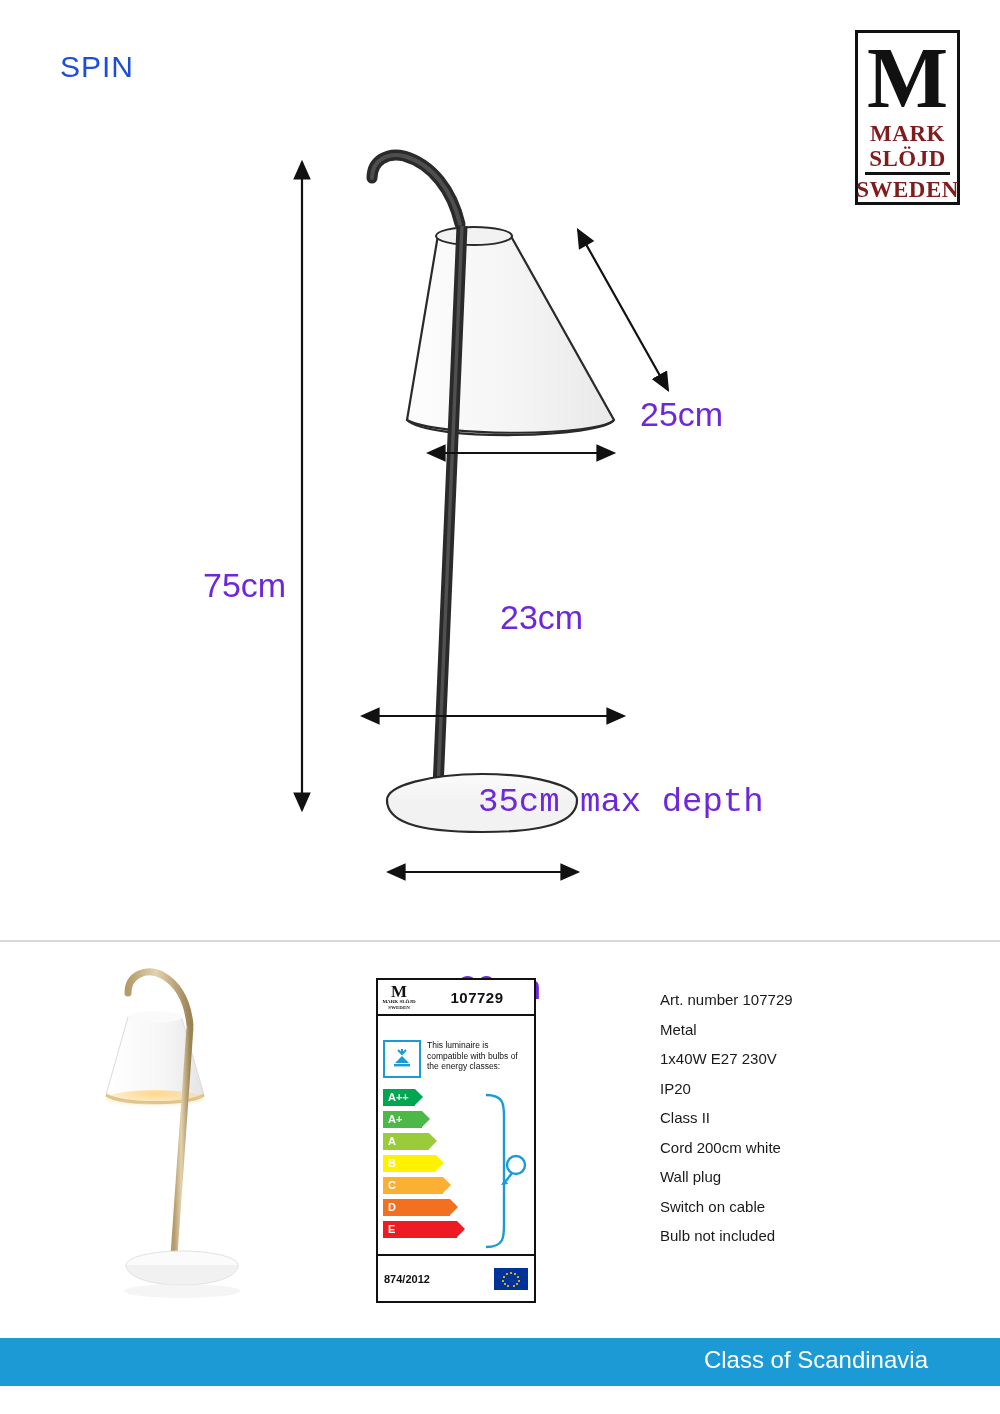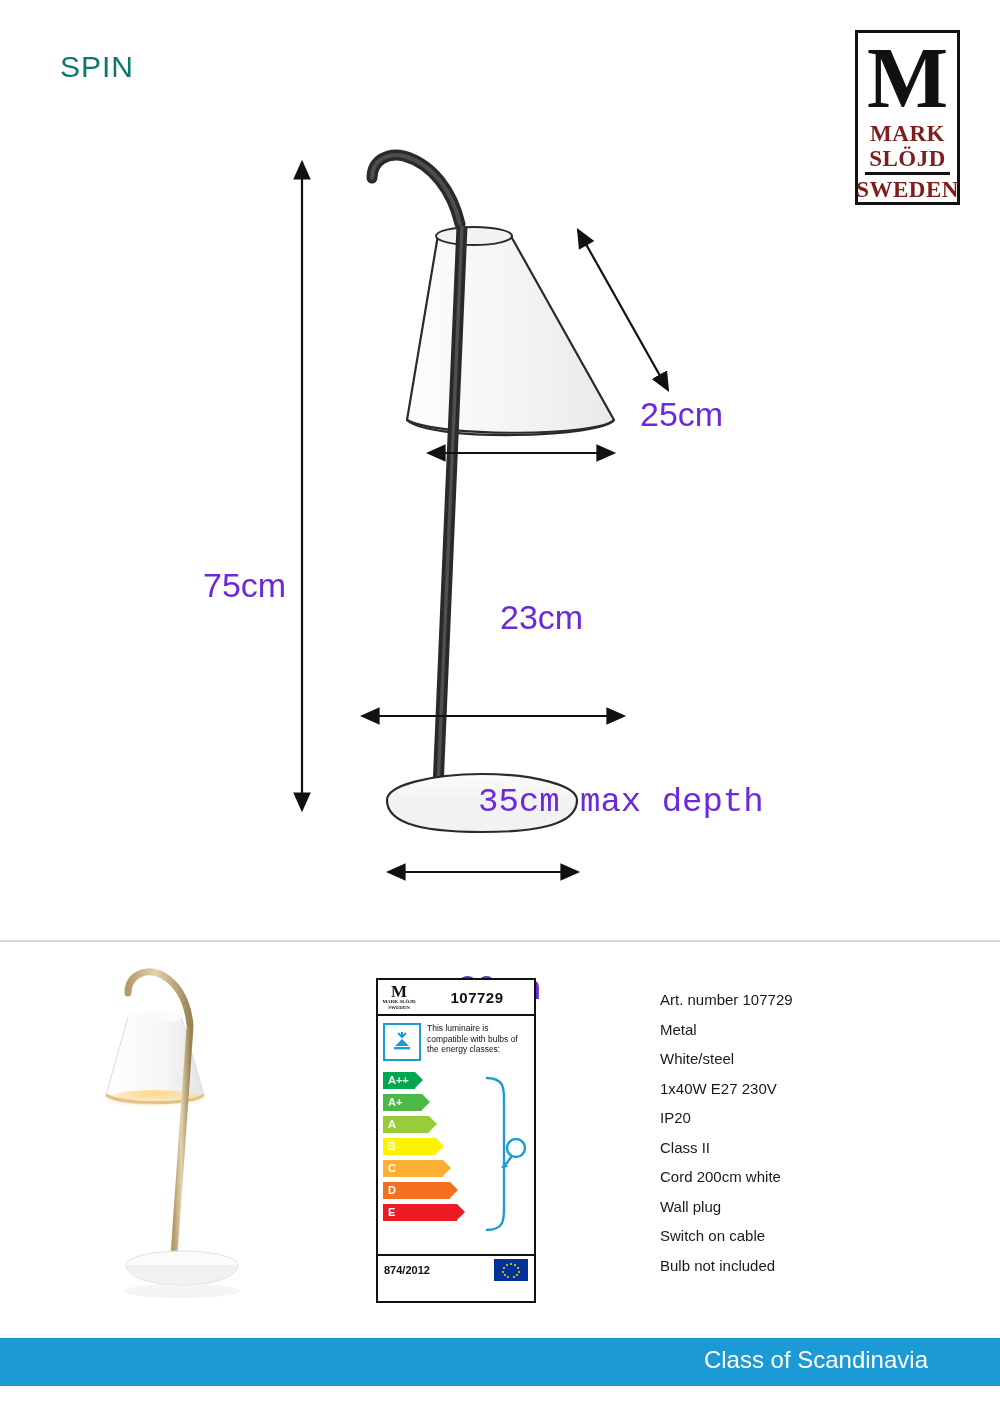--- a/index.html
+++ b/index.html
@@ -9,21 +9,21 @@
     font-family:"Liberation Sans", sans-serif;
     color:#1a1a1a;
     position:relative;
     overflow:hidden;
   }
   .page{position:absolute;inset:0;}
 
   
   .product-title{
     position:absolute;left:60px;top:50px;
-    font-size:30px;letter-spacing:1px;color:#0f766e;
+    font-size:30px;letter-spacing:1px;color:#1d4ed8;
   }
   .brand-logo{
     position:absolute;right:40px;top:30px;
     width:105px;height:175px;
     border:3px solid #111;
     background:#fff;
     display:flex;flex-direction:column;align-items:center;
     justify-content:flex-start;
     box-sizing:border-box;
   }
@@ -88,20 +88,21 @@
     font-family:"Liberation Serif", serif;font-weight:bold;
     font-size:5px;line-height:5.5px;text-align:center;color:#111;
   }
   .el-artno{
     flex:1;text-align:center;font-weight:bold;font-size:15px;color:#111;
     letter-spacing:0.5px;
   }
   .el-compat{
     display:flex;align-items:flex-start;padding:7px 5px 4px 5px;
     border-bottom:1px solid #fff;
+    margin-top:17px;
   }
   .el-bulbicon{
     width:34px;height:34px;border:2px solid #1b9ad6;
     display:flex;align-items:center;justify-content:center;
     flex:0 0 auto;margin-right:6px;
   }
   .el-compat-text{
     font-size:8.5px;line-height:10.5px;color:#111;
   }
   .el-classes{position:relative;padding:4px 5px 0 5px;}
@@ -113,21 +114,21 @@
   }
   .el-arrow:after{
     content:"";position:absolute;right:-8px;top:0;
     width:0;height:0;border-top:8.5px solid transparent;
     border-bottom:8.5px solid transparent;border-left:8px solid currentColor;
   }
   .el-bracket{
     position:absolute;right:6px;top:8px;width:46px;height:160px;
   }
   .el-footer{
-    position:absolute;bottom:17px;left:0;right:0;height:30px;
+    position:absolute;bottom:0;left:0;right:0;height:47px;
     border-top:2px solid #111;display:flex;align-items:center;
     padding:0 6px;box-sizing:border-box;
   }
   .el-reg{font-size:11px;font-weight:bold;color:#111;}
   .el-eu{
     margin-left:auto;width:34px;height:22px;background:#003399;
     position:relative;
   }
 
   
@@ -339,21 +340,20 @@
             <circle cx="13" cy="6" r="1.1"></circle>
           </g>
         </svg>
       </span>
     </div>
   </div>
 
   <div class="specs">
     <div>Art. number 107729</div>
     <div>Metal</div>
-    <div>White/steel</div>
     <div>1x40W E27 230V</div>
     <div>IP20</div>
     <div>Class II</div>
     <div>Cord 200cm white</div>
     <div>Wall plug</div>
     <div>Switch on cable</div>
     <div>Bulb not included</div>
   </div>
 
   <div class="footer-bar"></div>

